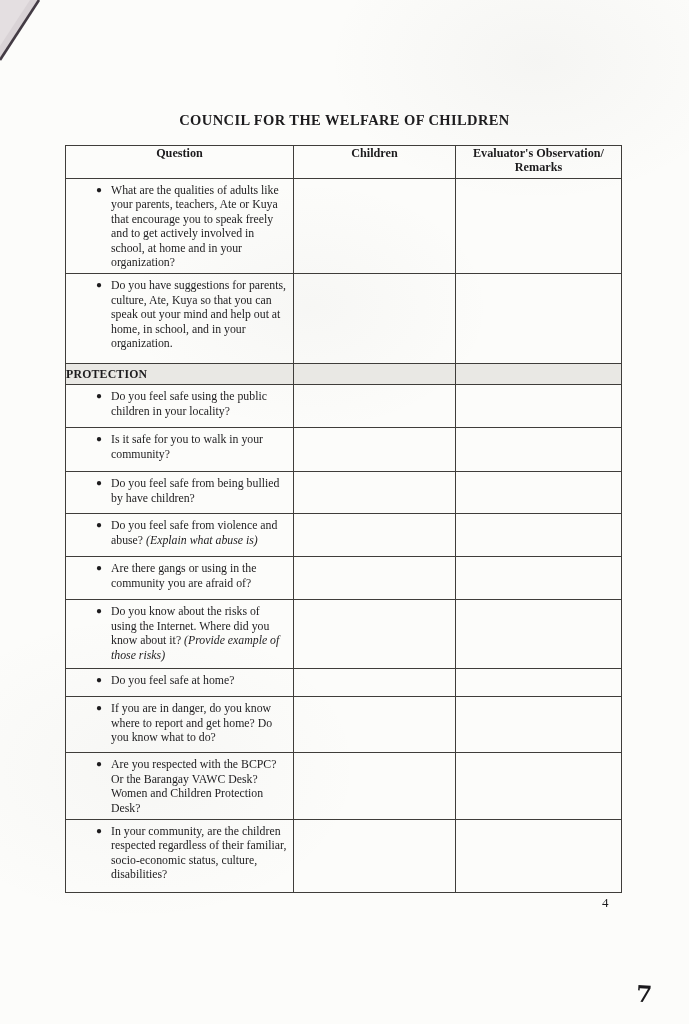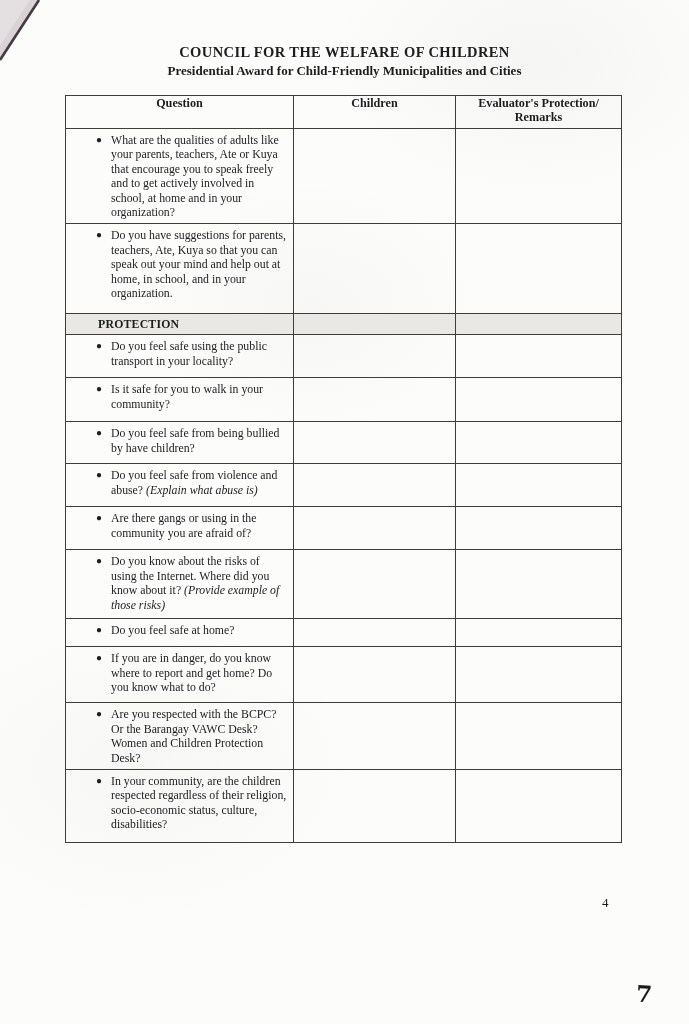--- a/index.html
+++ b/index.html
@@ -16,21 +16,21 @@
       radial-gradient(ellipse 260px 180px at 45% 30%, rgba(120,120,115,0.04), transparent 70%),
       radial-gradient(ellipse 320px 220px at 20% 75%, rgba(120,120,115,0.04), transparent 70%),
       #fcfcfa;
     overflow: hidden;
     color: #1d1c1e;
   }
   
   .corner-fold { position: absolute; top: 0; left: 0; width: 46px; height: 68px; }
 
   
-  .doc-header { padding-top: 44px; text-align: center; }
+  .doc-header { padding-top: 112px; text-align: center; }
   .doc-title {
     margin: 0;
     font-size: 14.5px; font-weight: bold;
     letter-spacing: 0.4px;
   }
   .doc-subtitle {
     margin: 2px 0 0 0;
     font-size: 13px; font-weight: bold;
   }
 
@@ -75,21 +75,20 @@
   .q { display: flex; padding: 4px 6px 4px 30px; line-height: 1.22; }
   .bullet { width: 15px; flex: 0 0 15px; font-size: 10px; line-height: 14px; }
   .qt { flex: 1; }
   .qt em { font-style: italic; }
 
   tr.section-row td {
     background: #e9e8e4;
     font-weight: bold;
     font-size: 11.8px;
     vertical-align: middle;
-    padding-left: 32px;
   }
   td.section-cell { padding: 2px 4px 2px 5px; letter-spacing: 0.2px; }
 
   .page-number {
     position: absolute;
     top: 895px; left: 602px;
     font-size: 13px;
   }
   .handwritten {
     position: absolute;
@@ -108,67 +107,66 @@
   <div class="corner-fold">
     <svg width="46" height="68" viewBox="0 0 46 68">
       <polygon points="0,0 39,0 0,60" fill="#d9d3d6"></polygon>
       <polygon points="0,0 30,0 0,46" fill="#e4dfe1"></polygon>
       <line x1="39" y1="0" x2="0" y2="60" stroke="#433b44" stroke-width="2.6"></line>
     </svg>
   </div>
 
   <div class="doc-header">
     <h1 class="doc-title">COUNCIL FOR THE WELFARE OF CHILDREN</h1>
-    <h2 class="doc-subtitle">Presidential Award for Child-Friendly Municipalities and Cities</h2>
   </div>
 
   <table class="qtable">
     <colgroup>
       <col class="col-q">
         <col class="col-r">
         <col class="col-e">
     </colgroup>
     <thead>
       <tr>
         <th>Question</th>
         <th>Children</th>
-        <th>Evaluator's Protection/ Remarks</th>
+        <th>Evaluator's Observation/ Remarks</th>
       </tr>
     </thead>
     <tbody id="table-body">
         <tr>
           <td>
             <div class="q">
               <span class="bullet">●</span>
               <span class="qt">What are the qualities of adults like your parents, teachers, Ate or Kuya that encourage you to speak freely and to get actively involved in school, at home and in your organization?</span>
             </div>
           </td>
           <td></td>
           <td></td>
         </tr>
         <tr>
           <td>
             <div class="q">
               <span class="bullet">●</span>
-              <span class="qt">Do you have suggestions for parents, teachers, Ate, Kuya so that you can speak out your mind and help out at home, in school, and in your organization.</span>
+              <span class="qt">Do you have suggestions for parents, culture, Ate, Kuya so that you can speak out your mind and help out at home, in school, and in your organization.</span>
             </div>
           </td>
           <td></td>
           <td></td>
         </tr>
         <tr class="section-row">
           <td class="section-cell">PROTECTION</td>
           <td></td>
           <td></td>
         </tr>
         <tr>
           <td>
             <div class="q">
               <span class="bullet">●</span>
-              <span class="qt">Do you feel safe using the public transport in your locality?</span>
+              <span class="qt">Do you feel safe using the public children in your locality?</span>
             </div>
           </td>
           <td></td>
           <td></td>
         </tr>
         <tr>
           <td>
             <div class="q">
               <span class="bullet">●</span>
               <span class="qt">Is it safe for you to walk in your community?</span>
@@ -244,21 +242,21 @@
               <span class="qt">Are you respected with the BCPC? Or the Barangay VAWC Desk? Women and Children Protection Desk?</span>
             </div>
           </td>
           <td></td>
           <td></td>
         </tr>
         <tr>
           <td>
             <div class="q">
               <span class="bullet">●</span>
-              <span class="qt">In your community, are the children respected regardless of their religion, socio-economic status, culture, disabilities?</span>
+              <span class="qt">In your community, are the children respected regardless of their familiar, socio-economic status, culture, disabilities?</span>
             </div>
           </td>
           <td></td>
           <td></td>
         </tr>
       </tbody>
   </table>
 
   <div class="page-number">4</div>
   <div class="handwritten">7</div>

